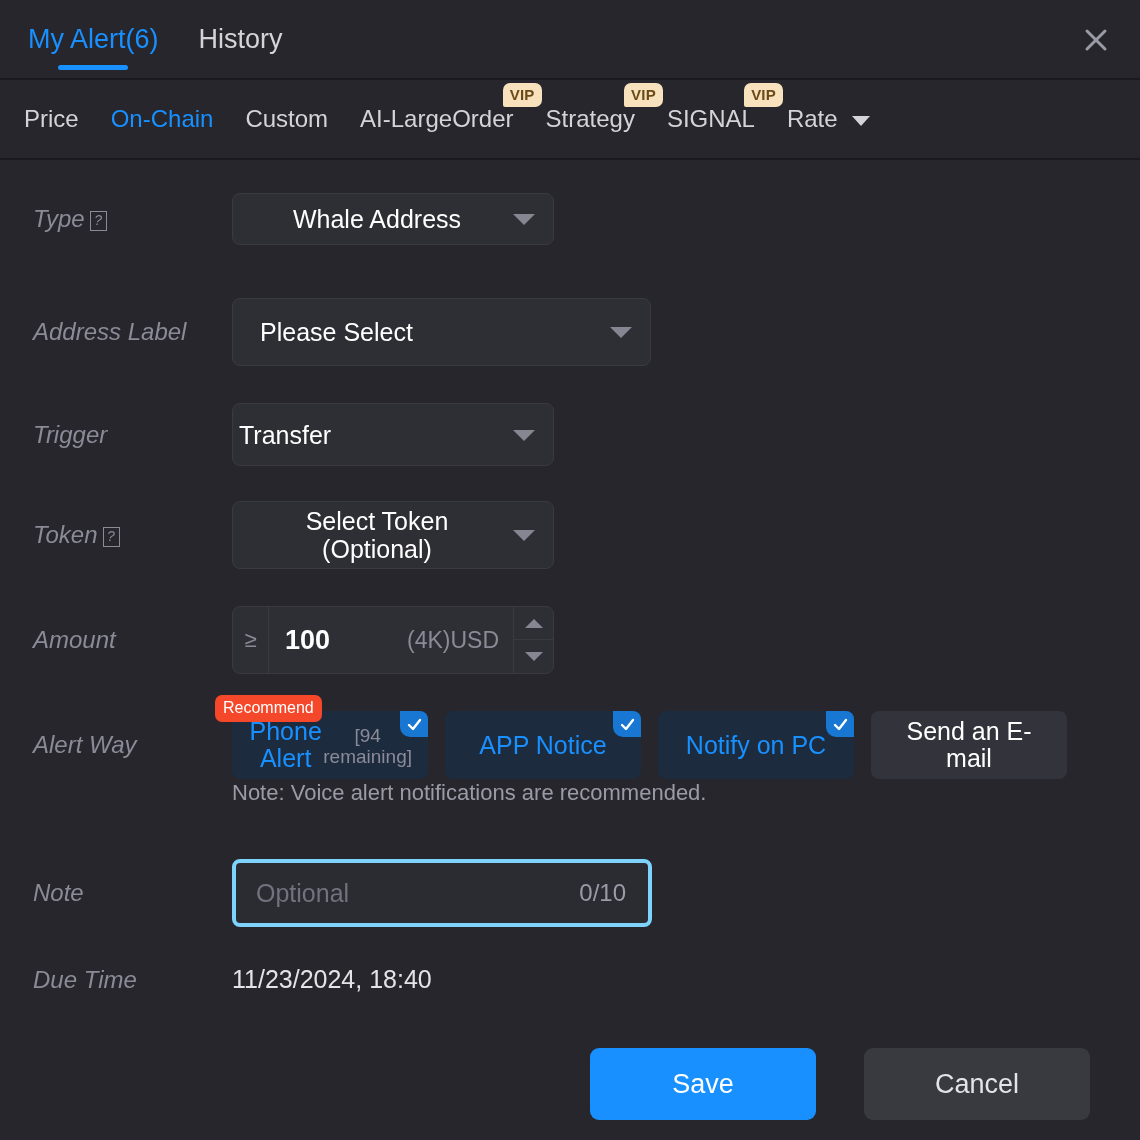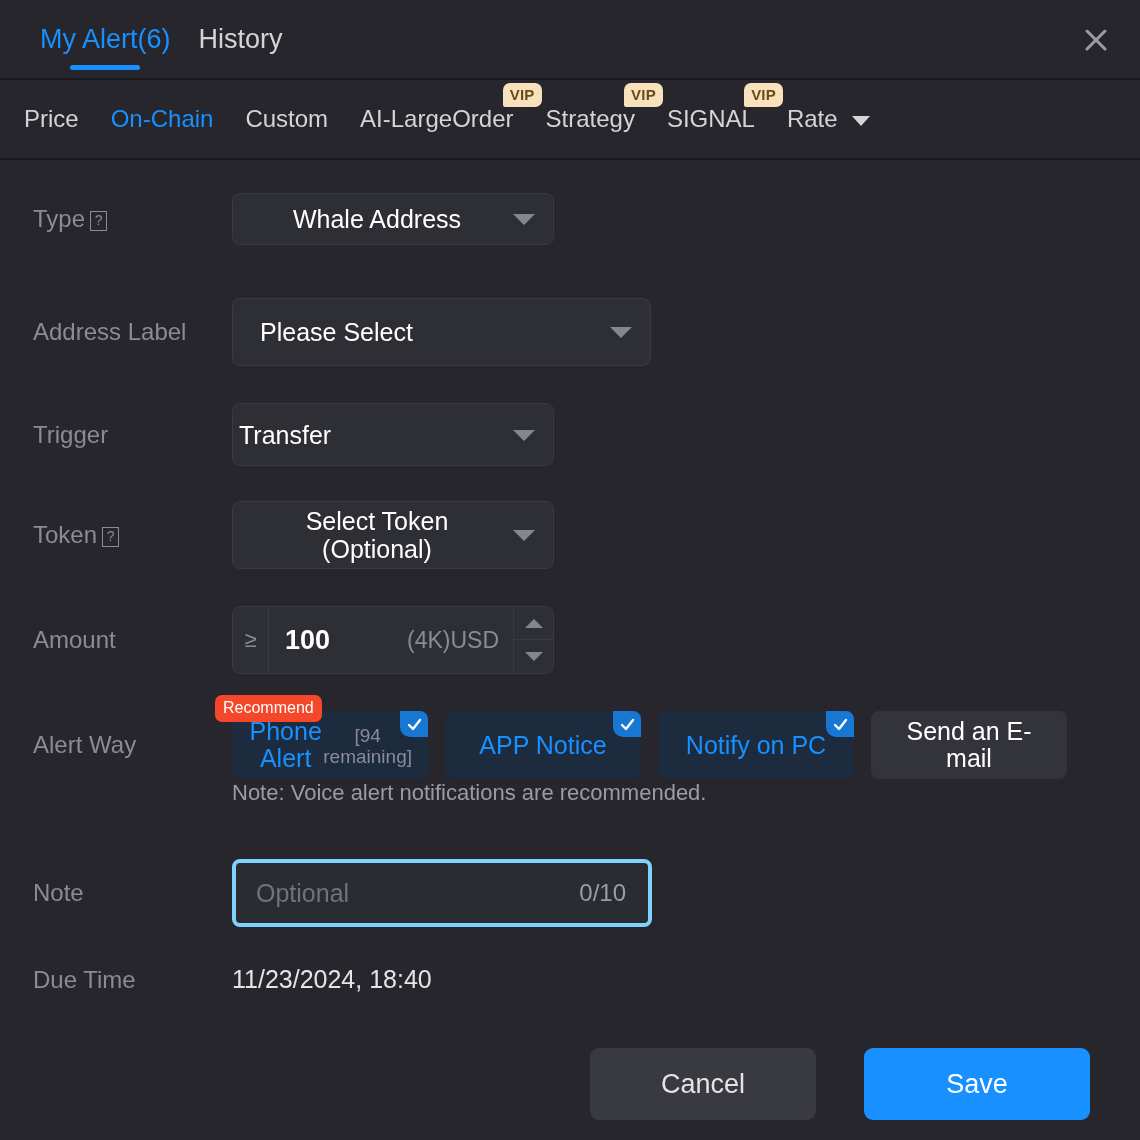--- a/index.html
+++ b/index.html
@@ -27,23 +27,23 @@
     height: 80px;
     flex: 0 0 80px;
     background: #26262c;
     border-bottom: 2px solid #19191e;
     display: flex;
     align-items: flex-start;
   }
   .header-tabs {
     display: flex;
     align-items: flex-start;
-    padding-left: 36px;
+    padding-left: 24px;
     padding-top: 22px;
-    gap: 20px;
+    gap: 32px;
   }
   .htab {
     position: relative;
     font-size: 27px;
     color: #d4d4d8;
     line-height: 34px;
     padding: 0 4px 14px 4px;
     cursor: pointer;
     white-space: nowrap;
   }
@@ -130,20 +130,21 @@
     display: flex;
     align-items: center;
   }
   .label {
     width: 232px;
     flex: 0 0 232px;
     padding-left: 33px;
     font-size: 24px;
     color: #8b8b97;
     white-space: nowrap;
+    font-style: italic;
   }
   .help-glyph {
     display: inline-block;
     margin-left: 5px;
     border: 1px solid #8b8b97;
     color: #8b8b97;
     font-size: 14px;
     line-height: 16px;
     width: 17px;
     height: 20px;
@@ -487,17 +488,17 @@
     <div class="row" style="top:805px;">
       <div class="label">
         <span>Due Time</span>
       </div>
       <div class="duetime">11/23/2024, 18:40</div>
     </div>
 
   </div>
 
   <div class="footer">
+    <button class="btn btn-save">Save</button>
     <button class="btn btn-cancel">Cancel</button>
-    <button class="btn btn-save">Save</button>
   </div>
 
 </div>
 
 </body></html>

